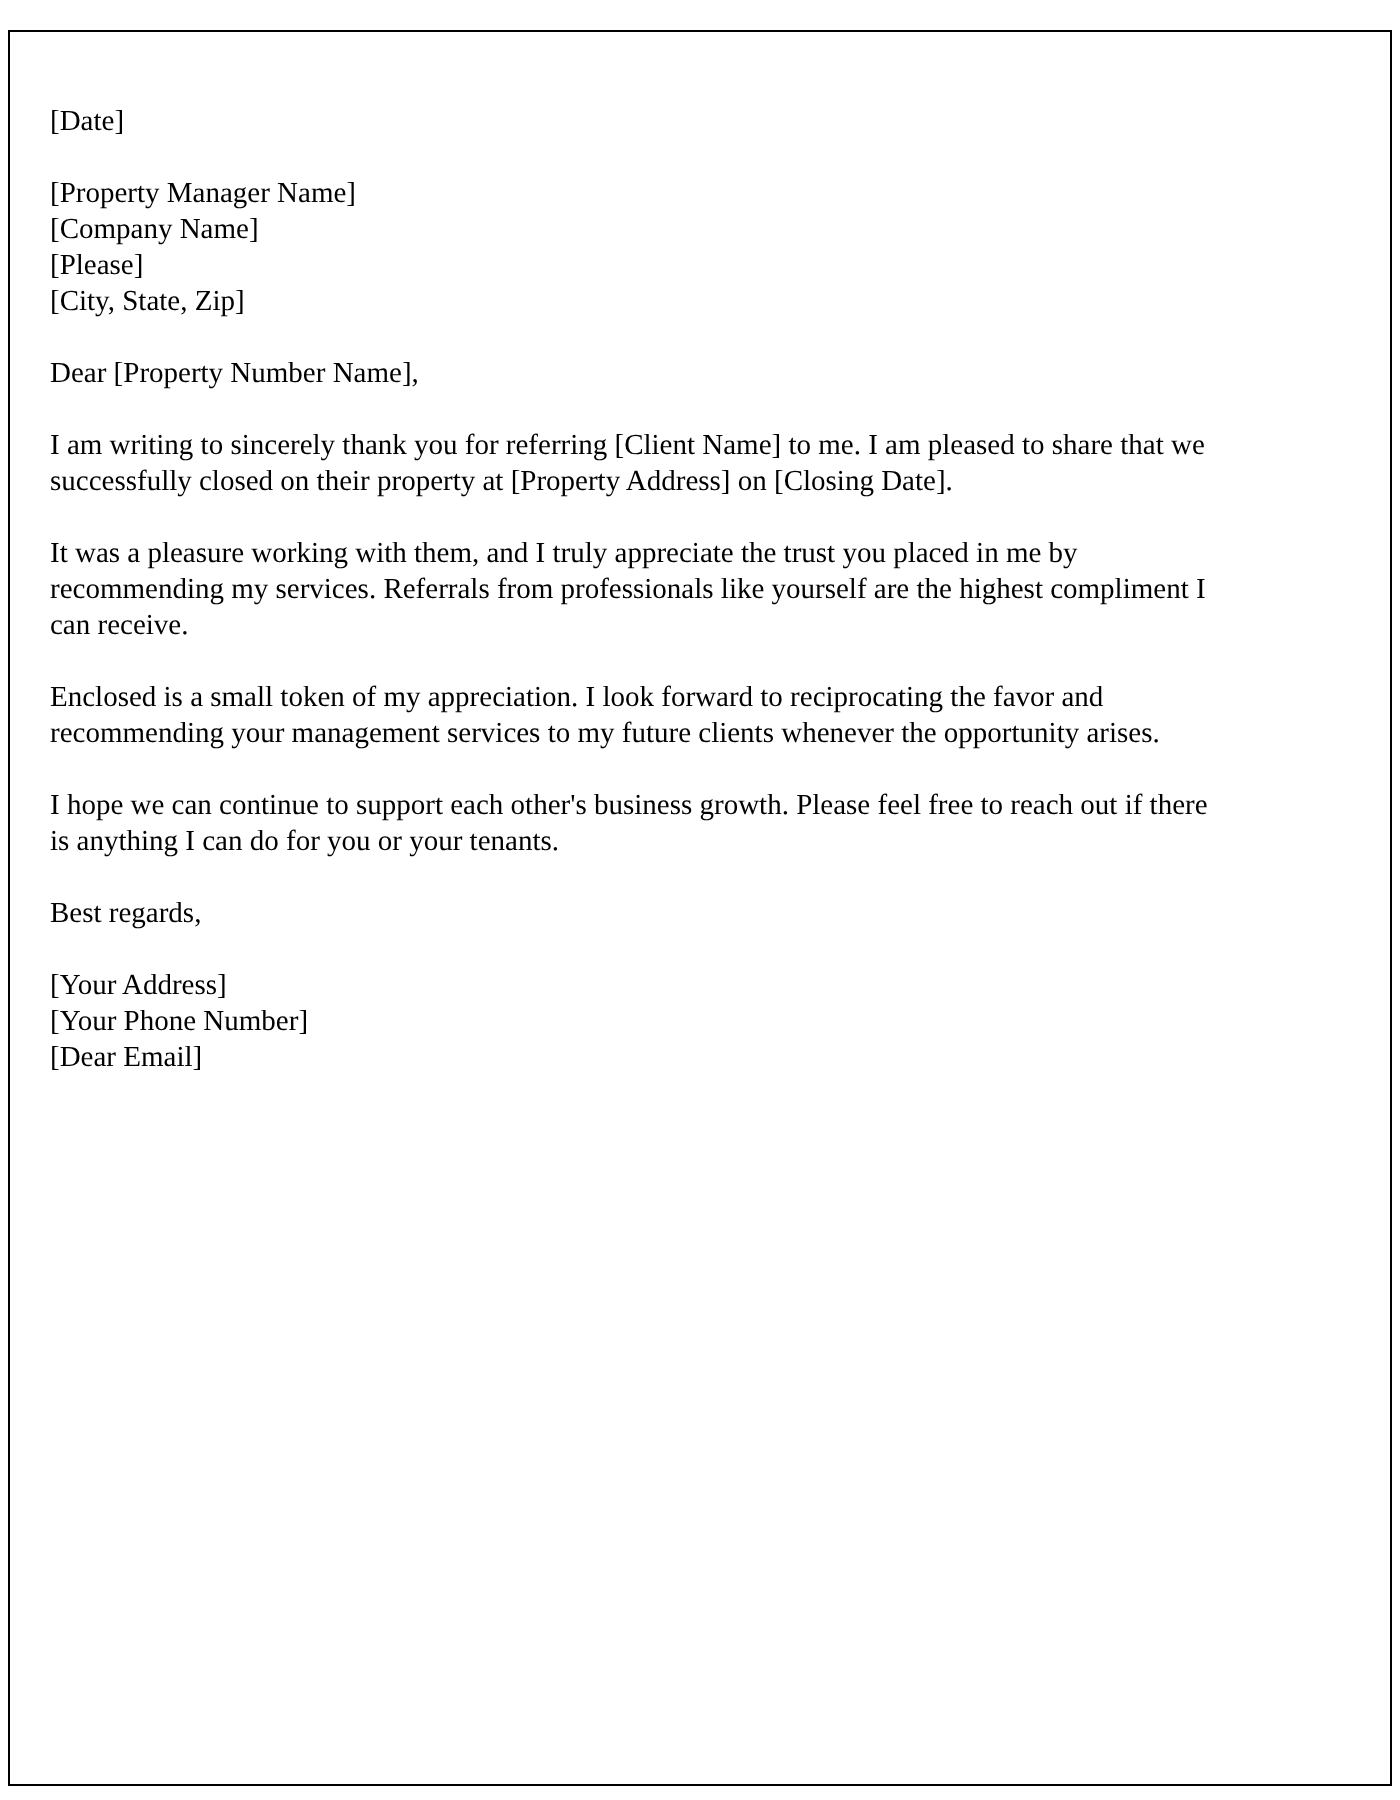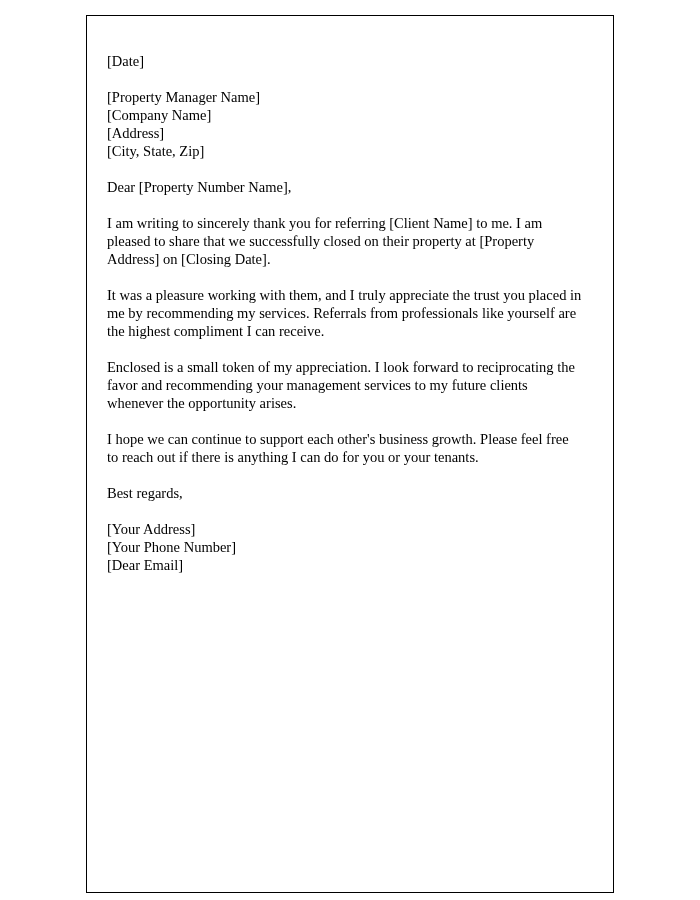--- a/index.html
+++ b/index.html
@@ -7,21 +7,21 @@
     margin: 0;
     padding: 0;
     background: #ffffff;
     width: 700px;
   }
   body {
     font-family: "Liberation Serif", "DejaVu Serif", serif;
     color: #000000;
   }
   .page {
-    width: 528px;
+    width: 692px;
     min-height: 878px;
     margin: 15px auto 7px auto;
     border: 1px solid #000000;
     padding: 36px 30px 40px 20px;
   }
   .letter {
     font-size: 14.5px;
     line-height: 18px;
   }
   .letter p,
@@ -44,21 +44,21 @@
 <body>
 
 <div class="page">
   <div class="letter">
 
     <p class="date-line">[Date]</p>
 
     <div class="block">
       <p class="line">[Property Manager Name]</p>
       <p class="line">[Company Name]</p>
-      <p class="line">[Address]</p>
+      <p class="line">[Please]</p>
       <p class="line">[City, State, Zip]</p>
     </div>
 
     <p class="para">Dear [Property Number Name],</p>
 
     <p class="para">I am writing to sincerely thank you for referring [Client Name] to me. I am pleased to share that we successfully closed on their property at [Property Address] on [Closing Date].</p>
 
     <p class="para">It was a pleasure working with them, and I truly appreciate the trust you placed in me by recommending my services. Referrals from professionals like yourself are the highest compliment I can receive.</p>
 
     <p class="para">Enclosed is a small token of my appreciation. I look forward to reciprocating the favor and recommending your management services to my future clients whenever the opportunity arises.</p>

